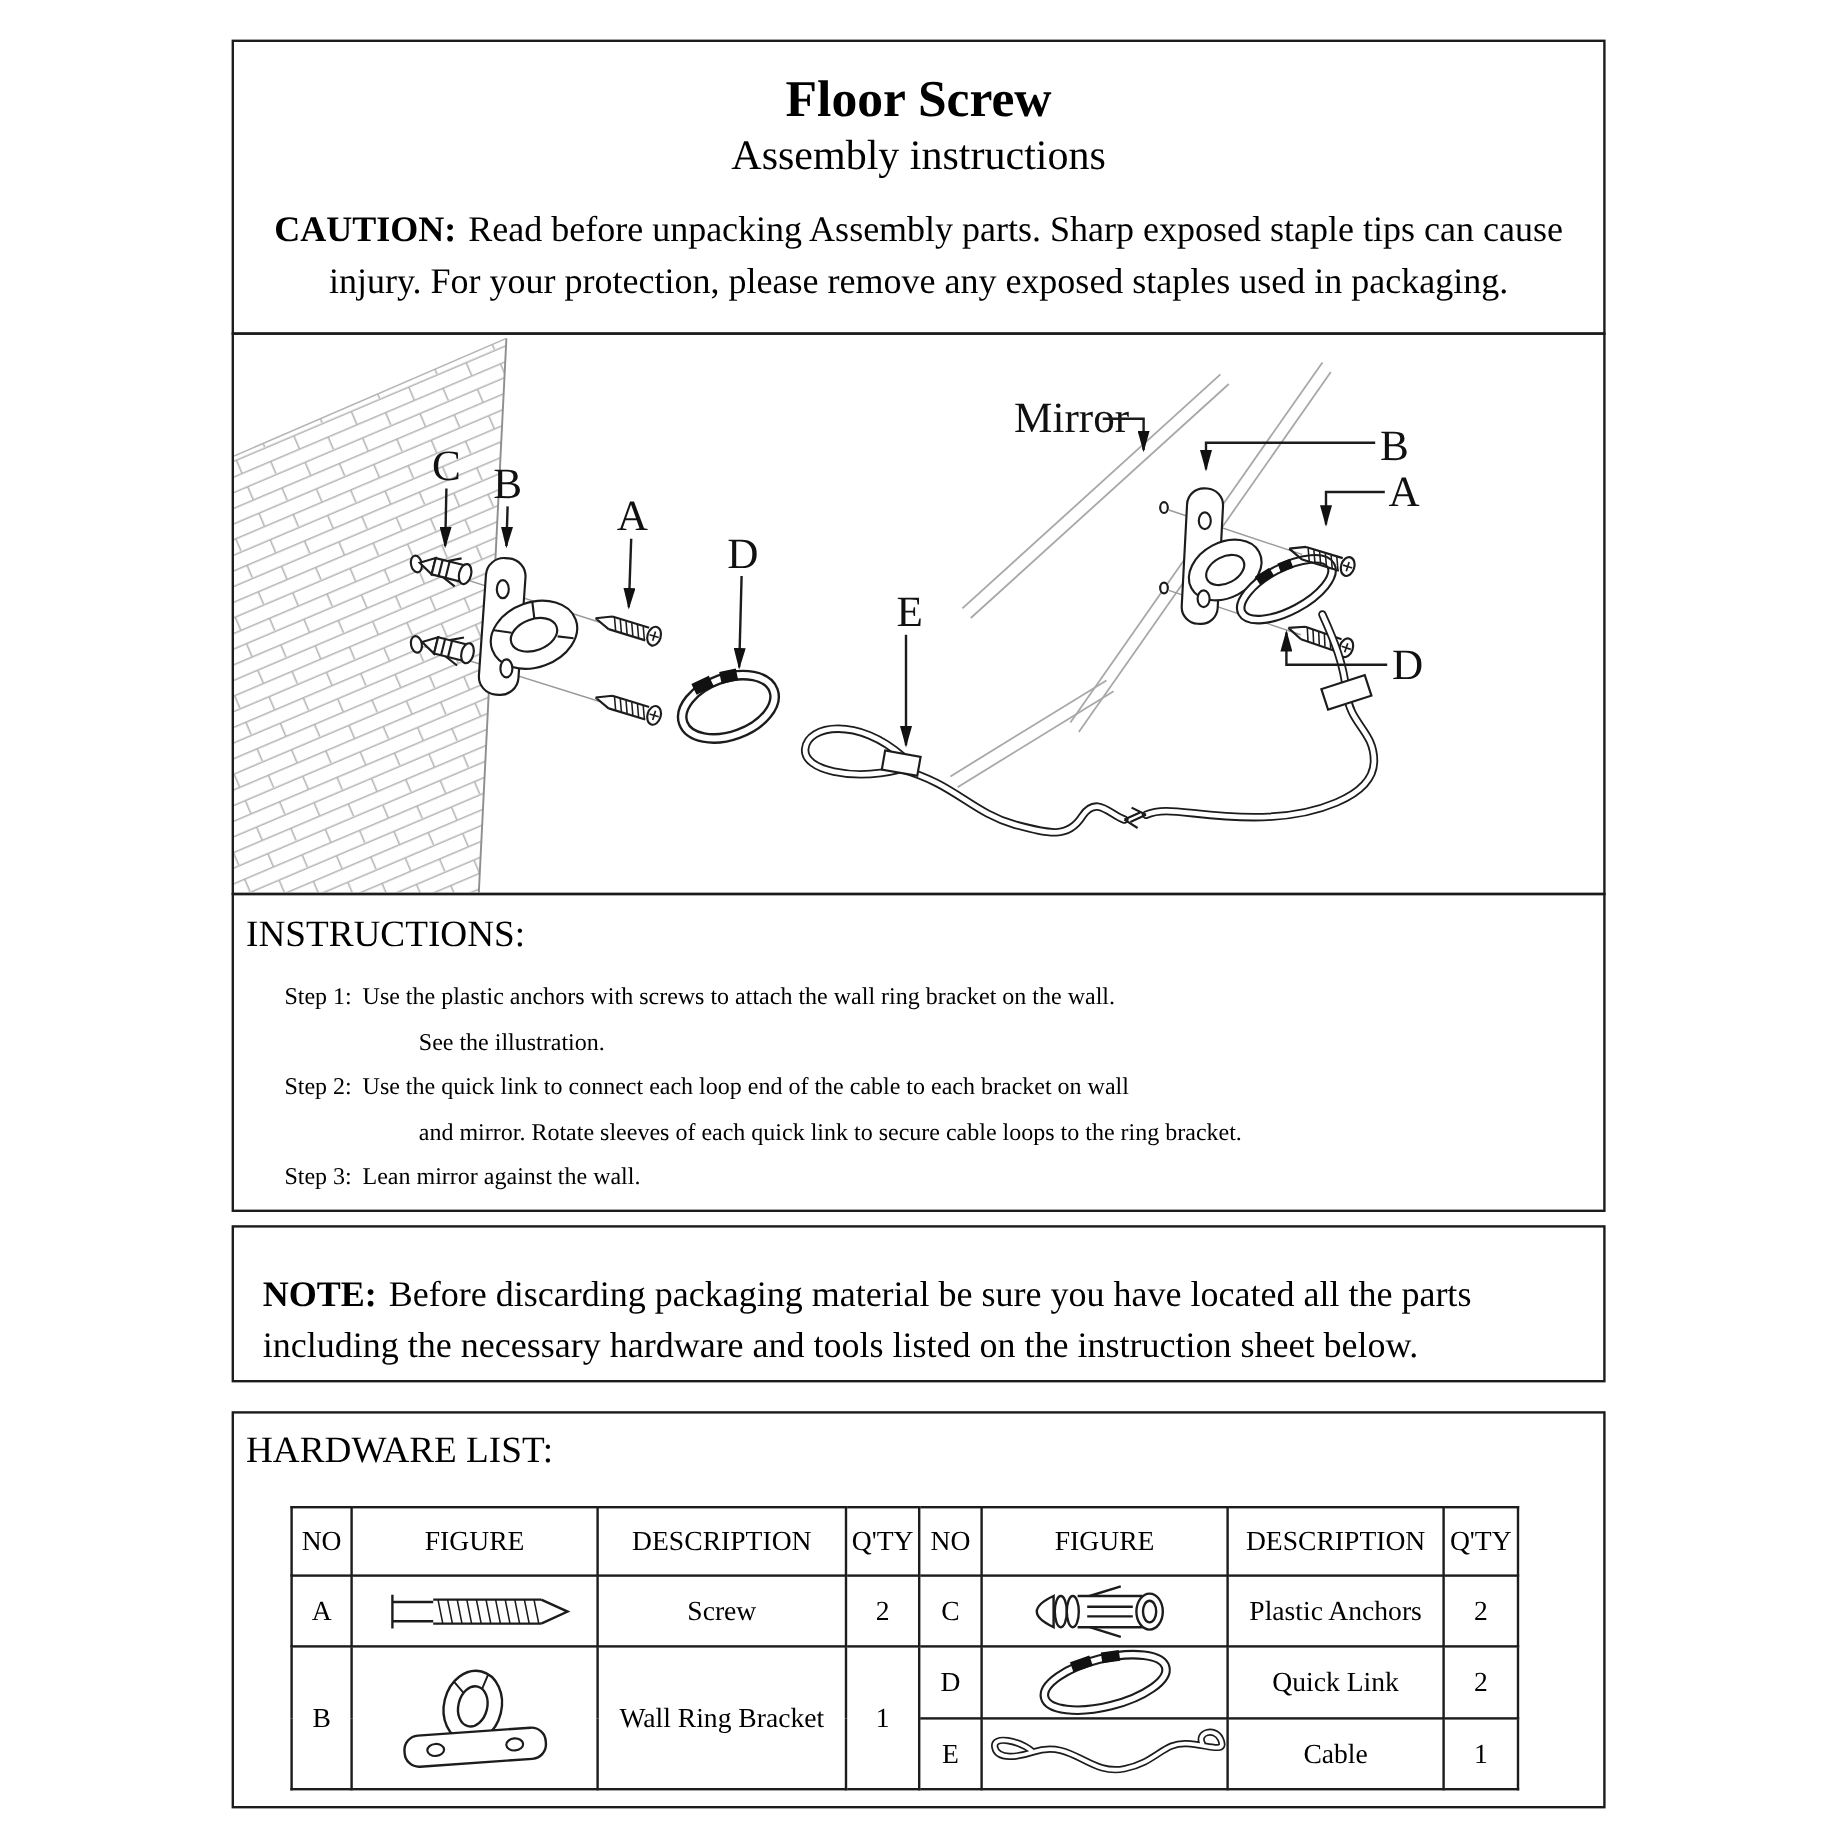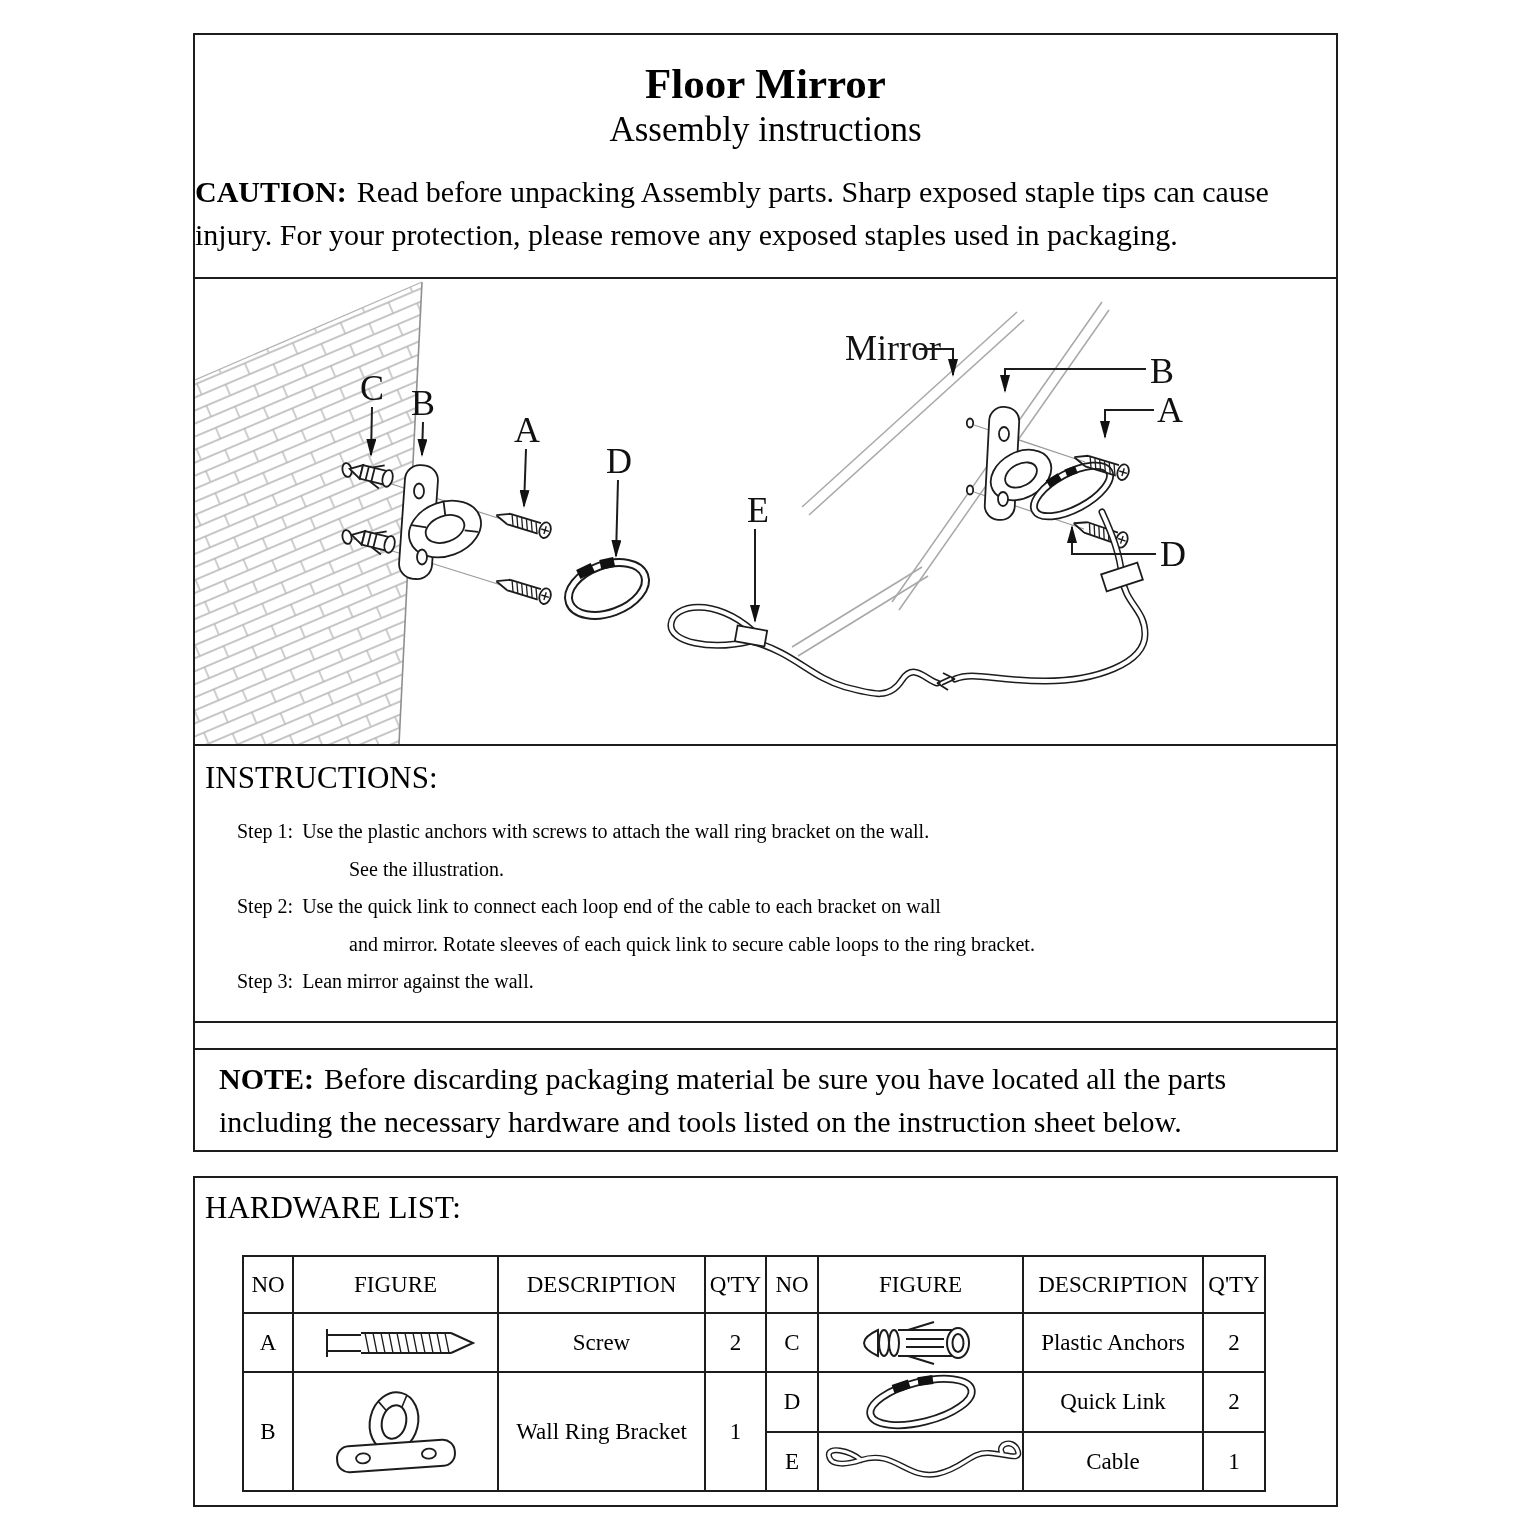--- a/index.html
+++ b/index.html
@@ -1,27 +1,27 @@
 <!DOCTYPE html>
 <html><head>
 <meta charset="utf-8">
 <style>
   html,body{margin:0;padding:0;background:#ffffff;}
   .page{position:relative;width:1536px;height:1536px;background:#fff;
         font-family:"Liberation Serif","DejaVu Serif",serif;color:#000;overflow:hidden;}
   .box{position:absolute;left:193px;width:1145px;border:2px solid #1c1c1c;box-sizing:border-box;}
   #title-box{top:33px;height:246px;}
   #diagram-box{top:277px;height:469px;}
-  #instructions-box{top:744px;height:306px;}
+  #instructions-box{top:744px;height:266px;}
   #note-box{top:1021px;height:131px;}
   #hardware-box{top:1176px;height:331px;}
 
   .doc-title{margin-top:24px;text-align:center;font-size:43px;font-weight:bold;}
   .doc-subtitle{text-align:center;font-size:35px;margin-top:2px;}
-  .caution{margin-top:20px;text-align:left;font-size:30px;line-height:43px;}
+  .caution{margin-top:20px;text-align:center;font-size:30px;line-height:43px;}
   .b{font-weight:bold;}
   .lbl-gap{padding-right:10px;}
 
   .sec-heading{font-size:31px;margin:14px 0 0 10px;}
   .steps{margin-top:17px;font-size:20px;line-height:37.5px;}
   .step-main{margin-left:42px;}
   .step-label{padding-right:9px;}
   .step-cont{margin-left:154px;font-family:Liberation Serif, serif;}
 
   .note-text{margin:34px 28px 0 24px;font-size:30px;line-height:43px;}
@@ -54,21 +54,21 @@
   .sleeve{stroke:#111;stroke-width:10;fill:none;stroke-linecap:butt;}
   .sleeve8{stroke:#111;stroke-width:8;fill:none;stroke-linecap:butt;}
   .dg-label{font-family:"Liberation Serif","DejaVu Serif",serif;font-size:36px;fill:#111;}
 </style>
 </head>
 <body>
 
 <div class="page">
 
   <div class="box" id="title-box">
-    <div class="doc-title">Floor Mirror</div>
+    <div class="doc-title">Floor Screw</div>
     <div class="doc-subtitle">Assembly instructions</div>
     <div class="caution">
       <div><span class="b lbl-gap">CAUTION:</span><span>Read before unpacking Assembly parts. Sharp exposed staple tips can cause</span></div>
       <div>injury. For your protection, please remove any exposed staples used in packaging.</div>
     </div>
   </div>
 
   <div class="box" id="diagram-box">
     <svg width="1141" height="465" viewBox="0 0 1141 465">
       <defs>

